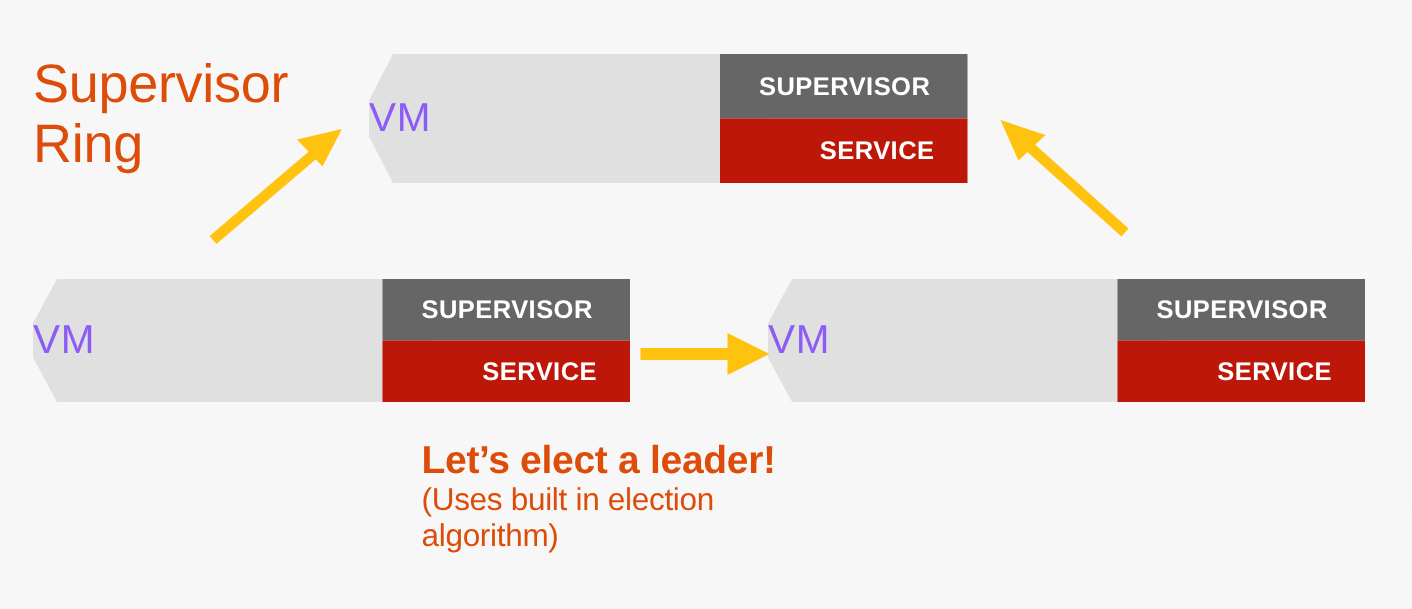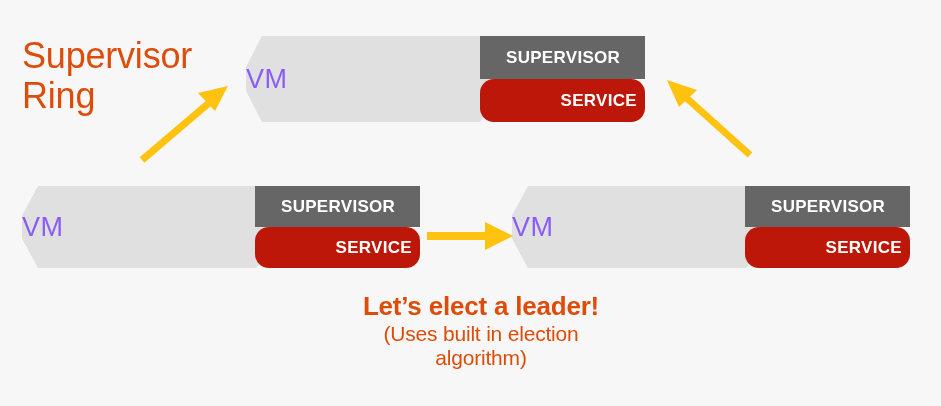--- a/index.html
+++ b/index.html
@@ -63,37 +63,35 @@
     letter-spacing: 0.3px;
   }
   .band-supervisor {
     background: #666666;
     justify-content: flex-start;
     padding-left: 26px;
   }
   .band-service {
     background: #bd1709;
     justify-content: flex-end;
-    padding-right: 8px;
-    border-radius: 14px;
+    padding-right: 22px;
   }
 
   
   .arrow-svg {
     position: absolute;
     overflow: visible;
   }
 
   
   #caption {
     position: absolute;
     left: 281px;
     top: 291px;
     width: 400px;
-    text-align: center;
     color: #dd4c08;
   }
   #caption-line1 {
     font-size: 26px;
     font-weight: 700;
     line-height: 1.18;
     letter-spacing: -0.2px;
   }
   #caption-line2 {
     font-size: 21px;

